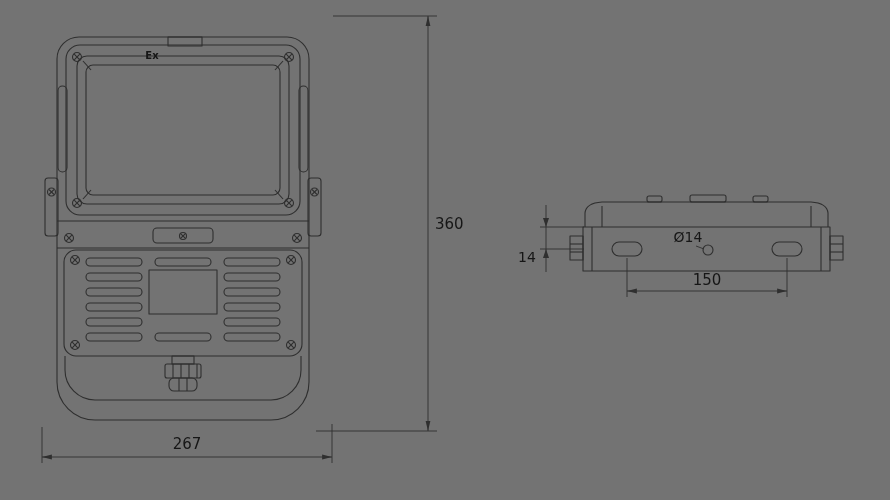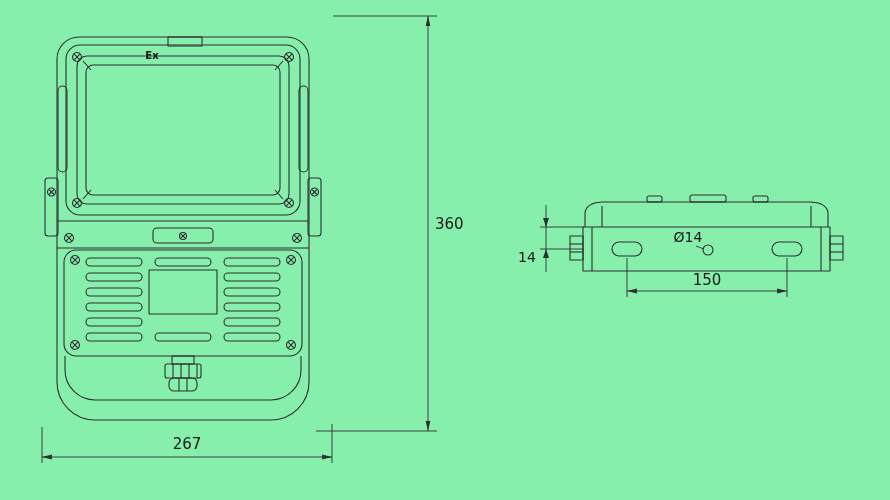--- a/index.html
+++ b/index.html
@@ -4,21 +4,21 @@
 <style>
   html, body {
     margin: 0;
     padding: 0;
     background: #ffffff;
   }
   .canvas {
     position: relative;
     width: 890px;
     height: 500px;
-    background: #86efac;
+    background: #737373;
     overflow: hidden;
   }
   svg { display: block; }
   text {
     font-family: "DejaVu Sans", "Liberation Sans", sans-serif;
     fill: #161616;
     stroke: none;
   }
   .dim { font-size: 15px; }
   .dim-small { font-size: 14px; }

